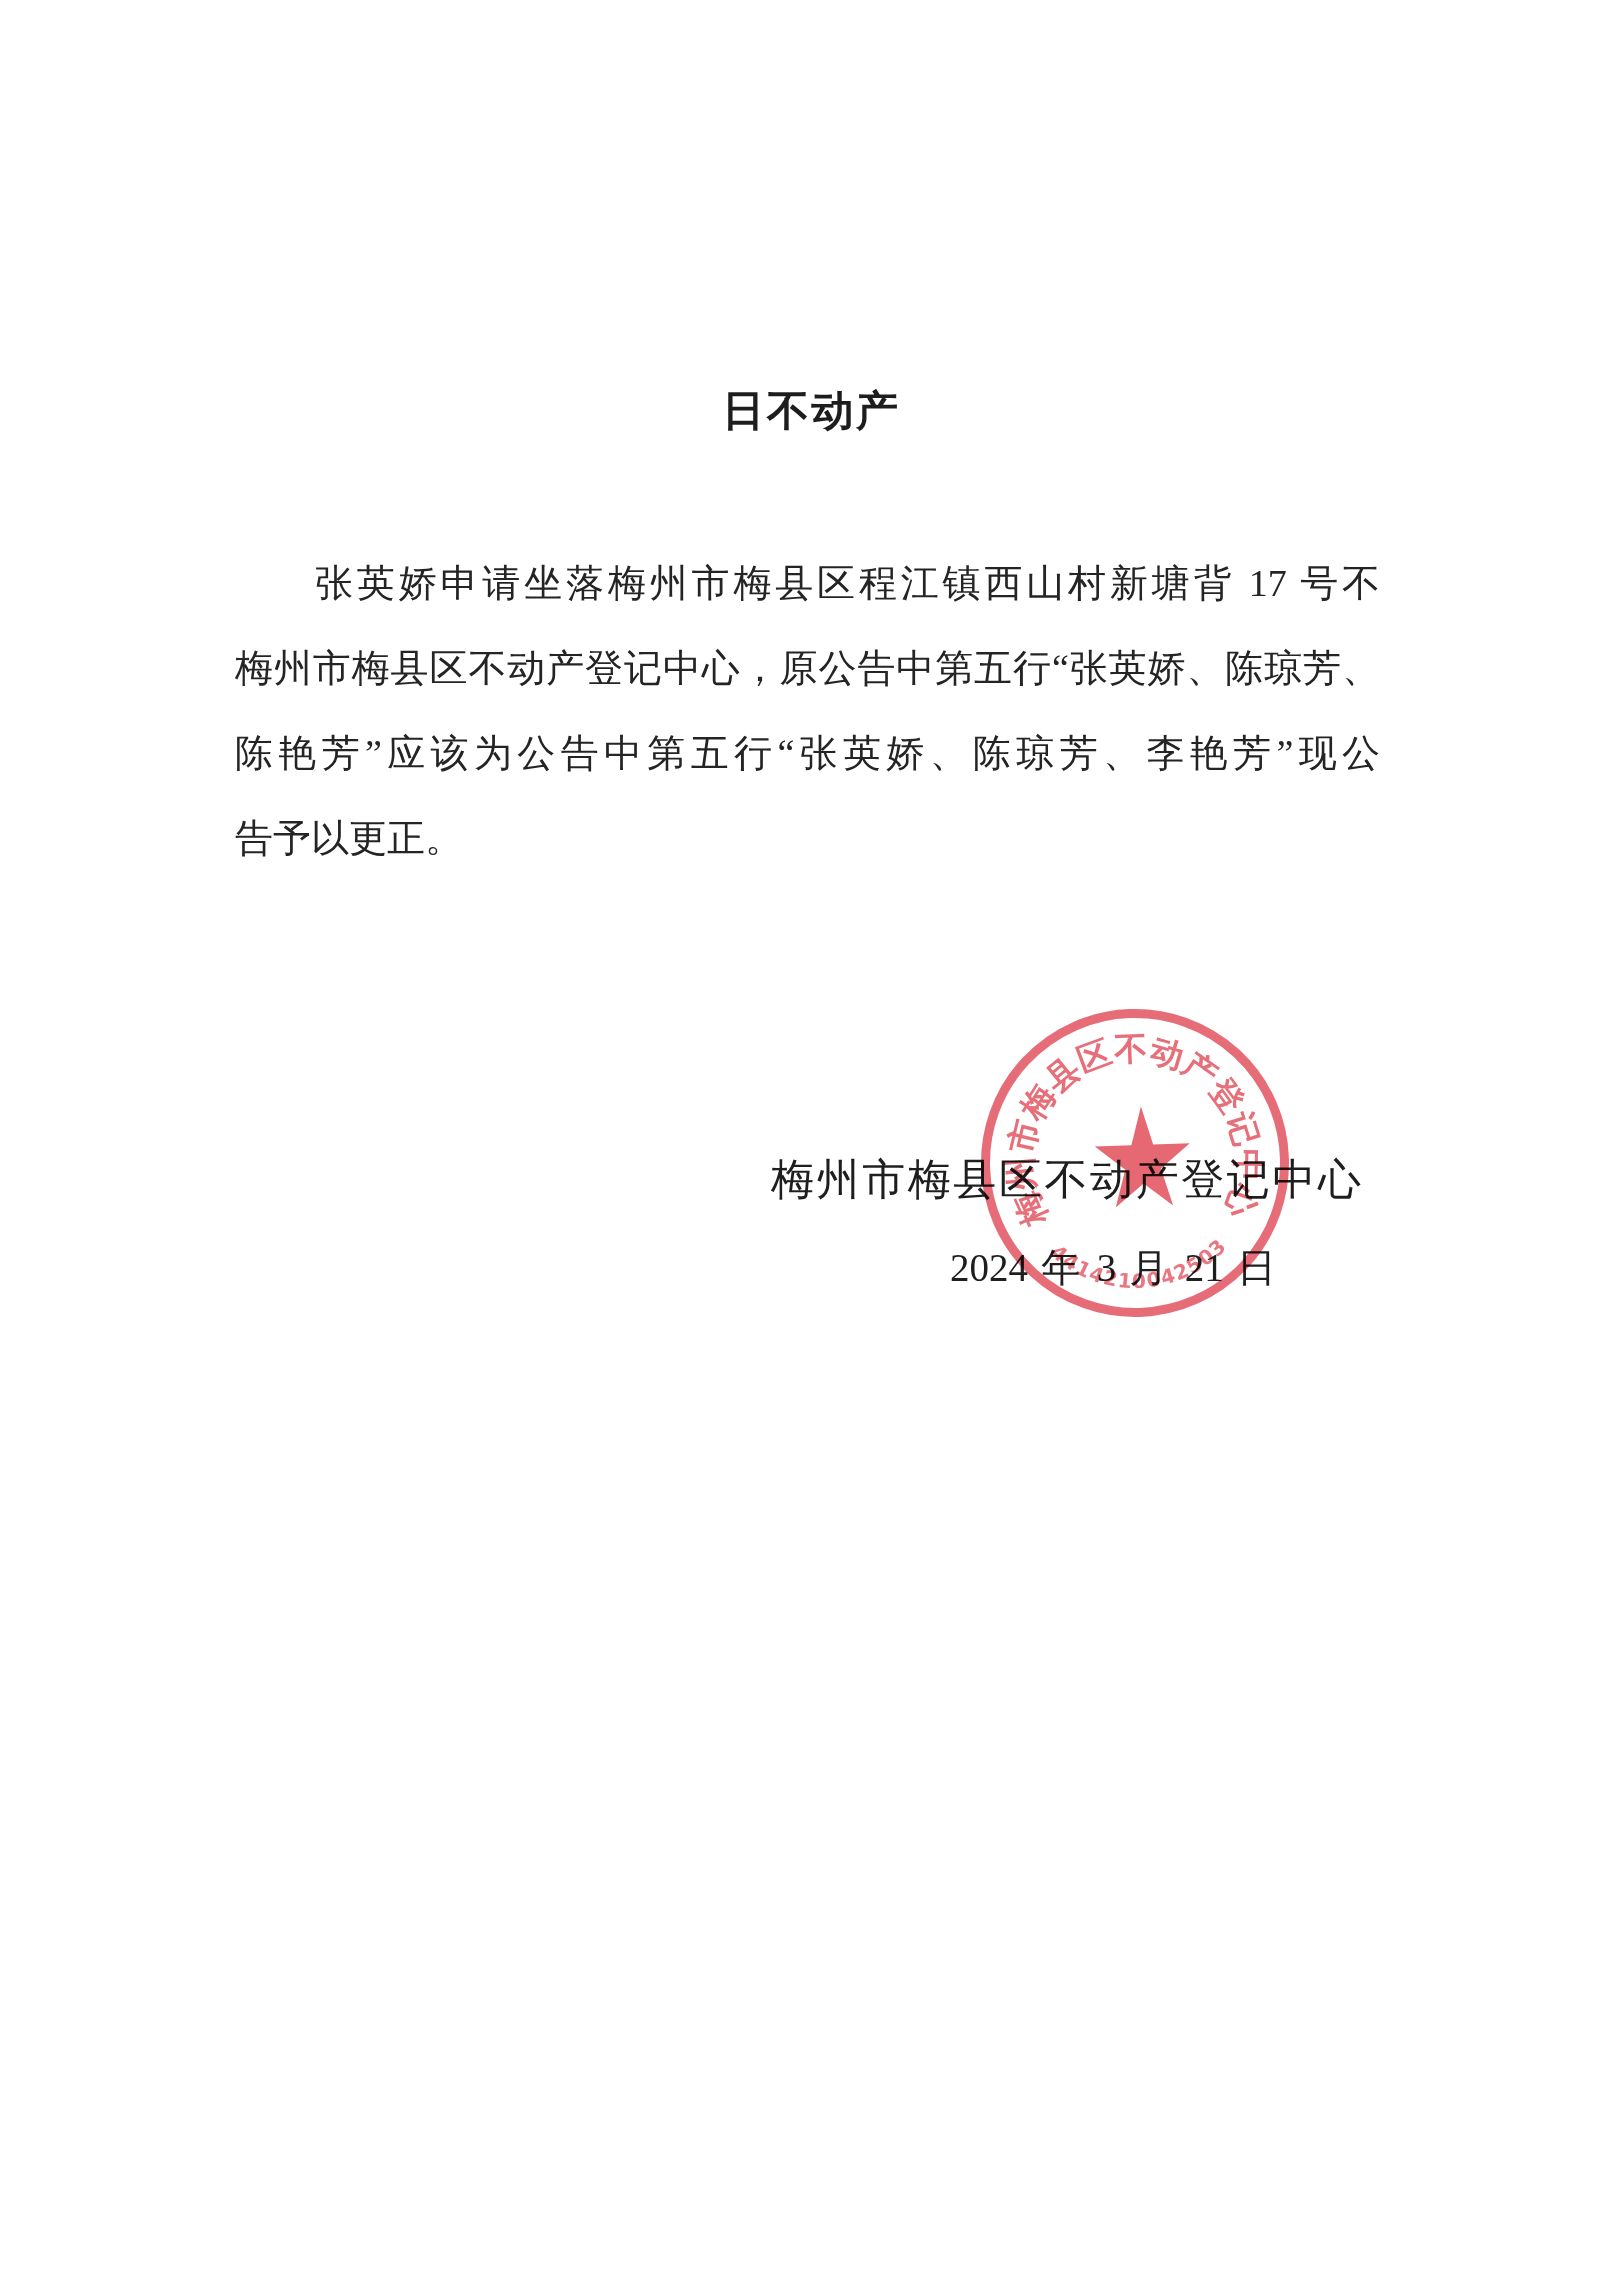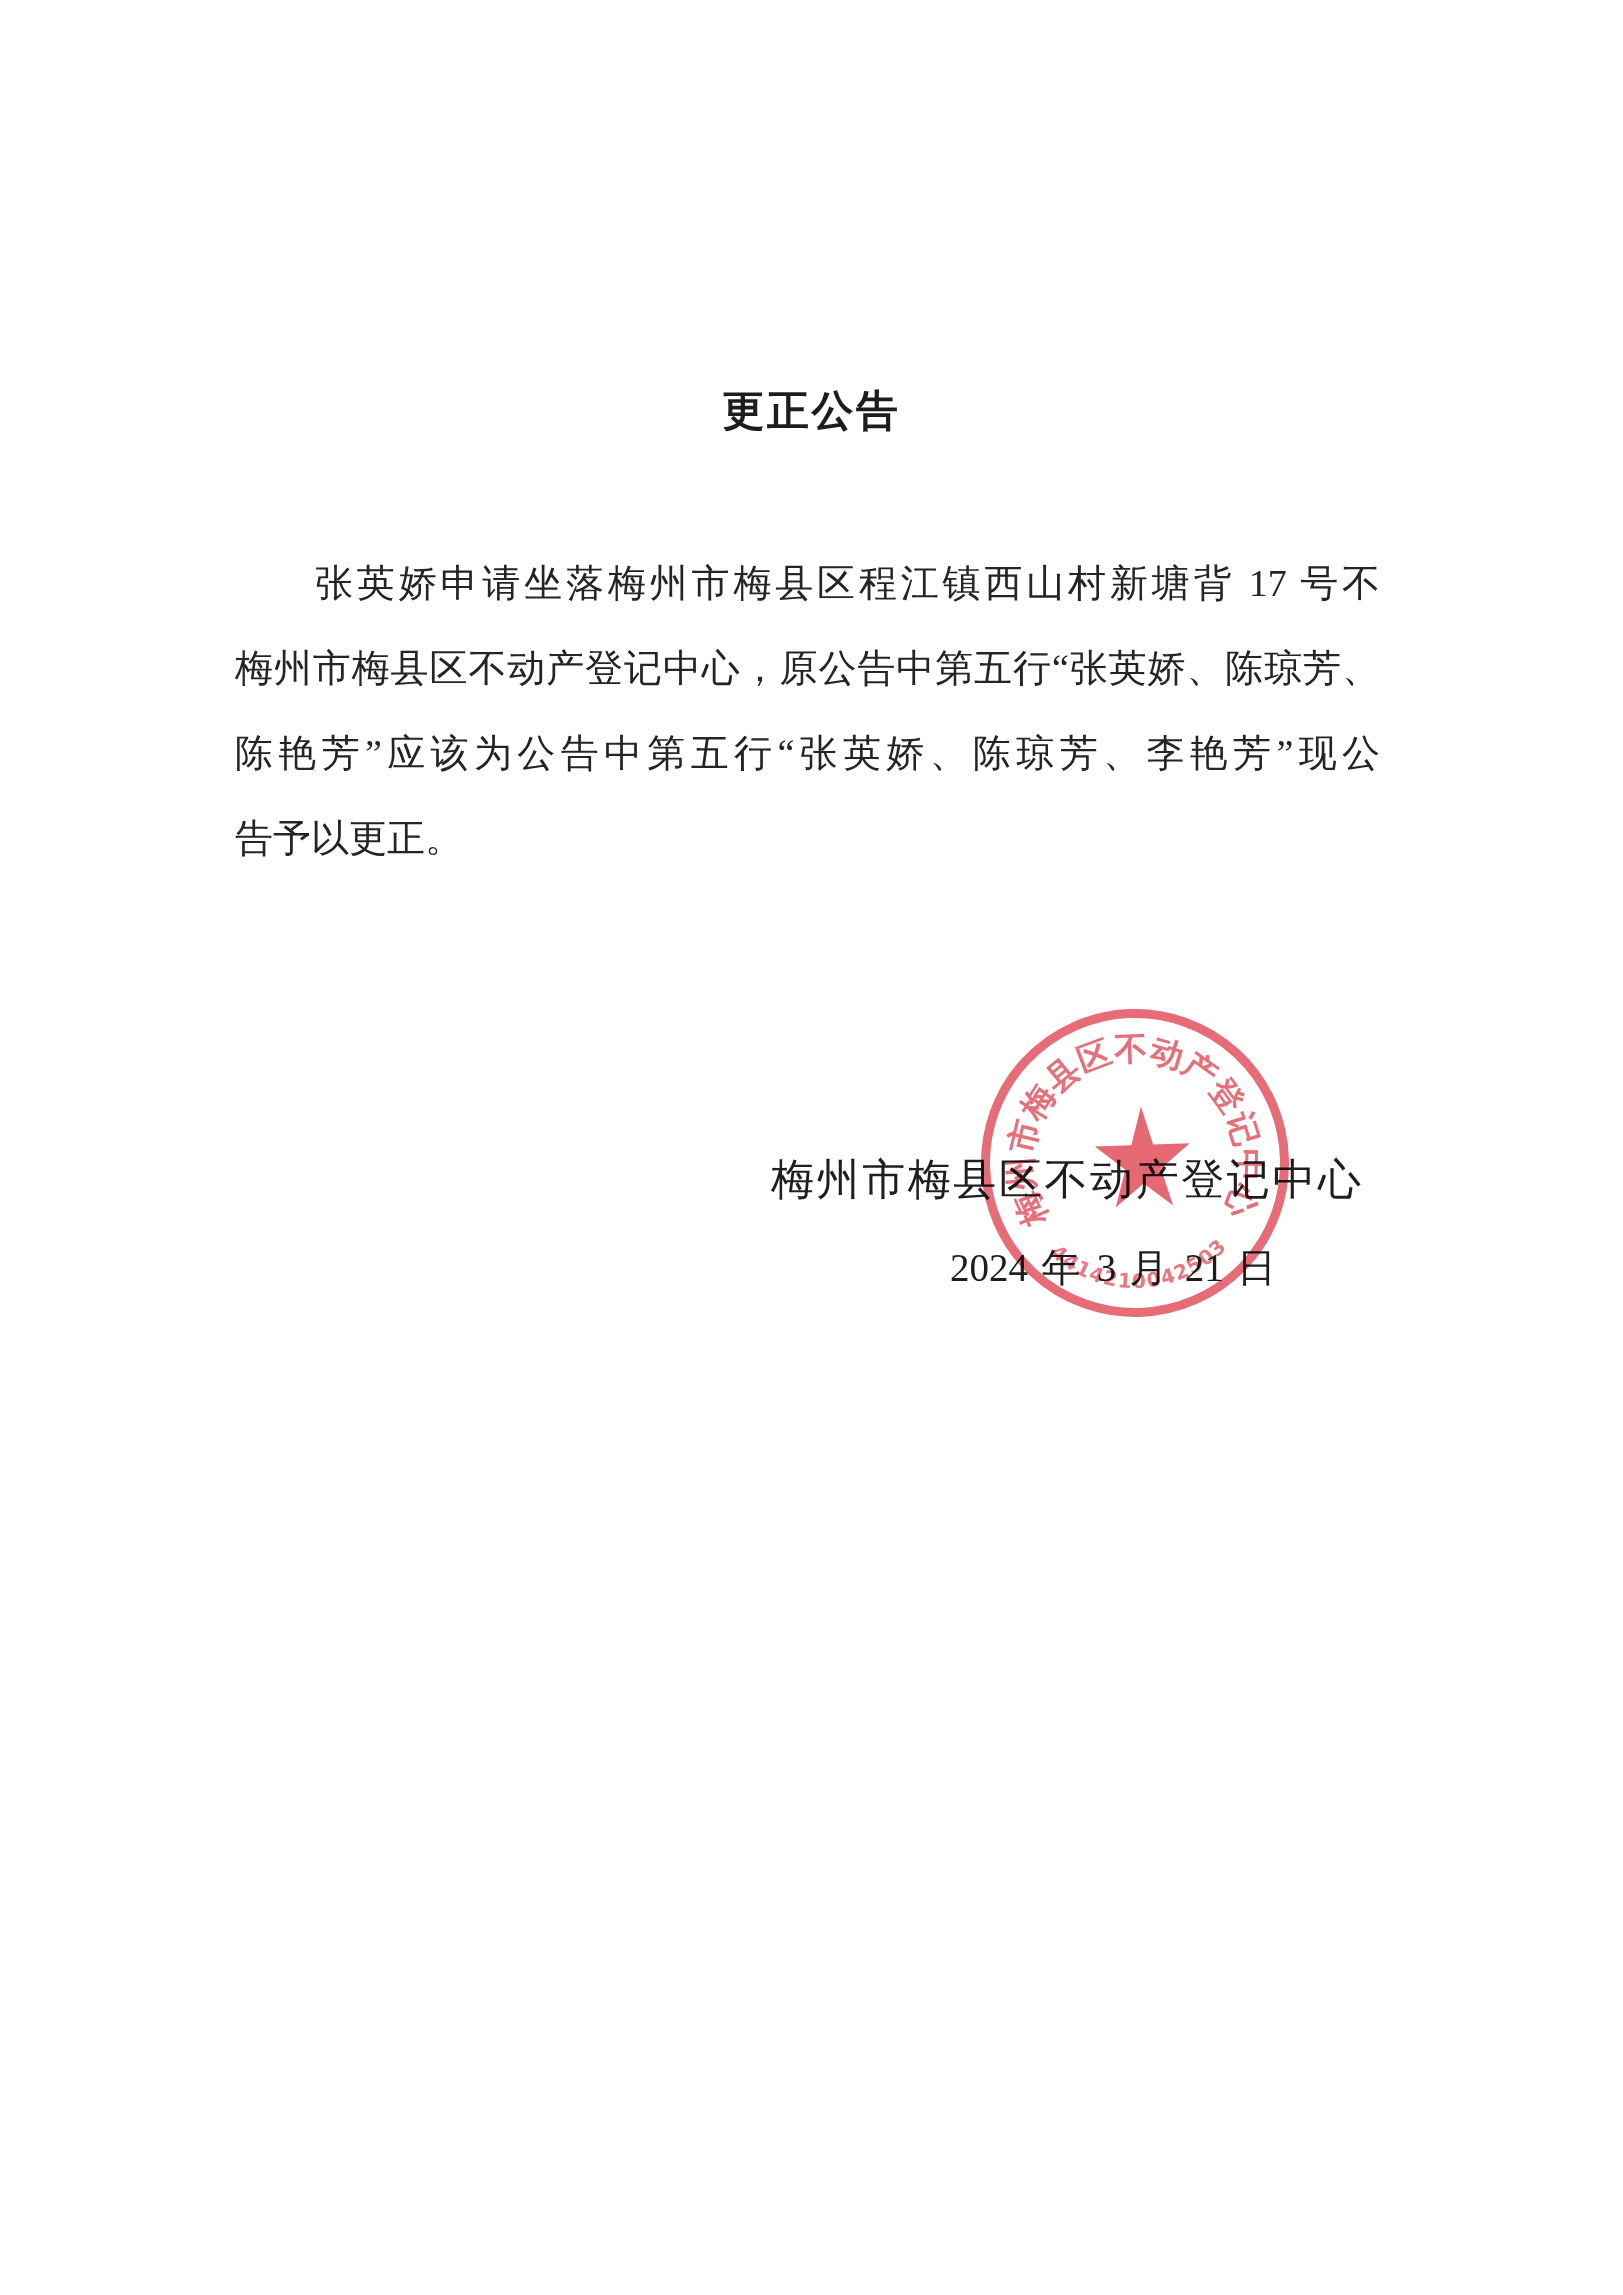--- a/index.html
+++ b/index.html
@@ -139,21 +139,21 @@
     color: var(--seal-color, #e4606c);
     opacity: 0.85;
     font-family: "DejaVu Sans", "Liberation Sans", sans-serif;
   }
 </style>
 </head>
 <body>
 
 <div class="page">
 
-  <div class="notice-title">更正公告</div>
+  <div class="notice-title">日不动产</div>
 
   <div class="notice-body">
     <div class="body-line first">张英娇申请坐落梅州市梅县区程江镇西山村新塘背 17 号不</div>
     <div class="body-line">梅州市梅县区不动产登记中心，原公告中第五行“张英娇、陈琼芳、</div>
     <div class="body-line">陈艳芳”应该为公告中第五行“张英娇、陈琼芳、李艳芳”现公</div>
     <div class="body-line last">告予以更正。</div>
   </div>
 
   <div class="signature-line">梅州市梅县区不动产登记中心</div>
 

